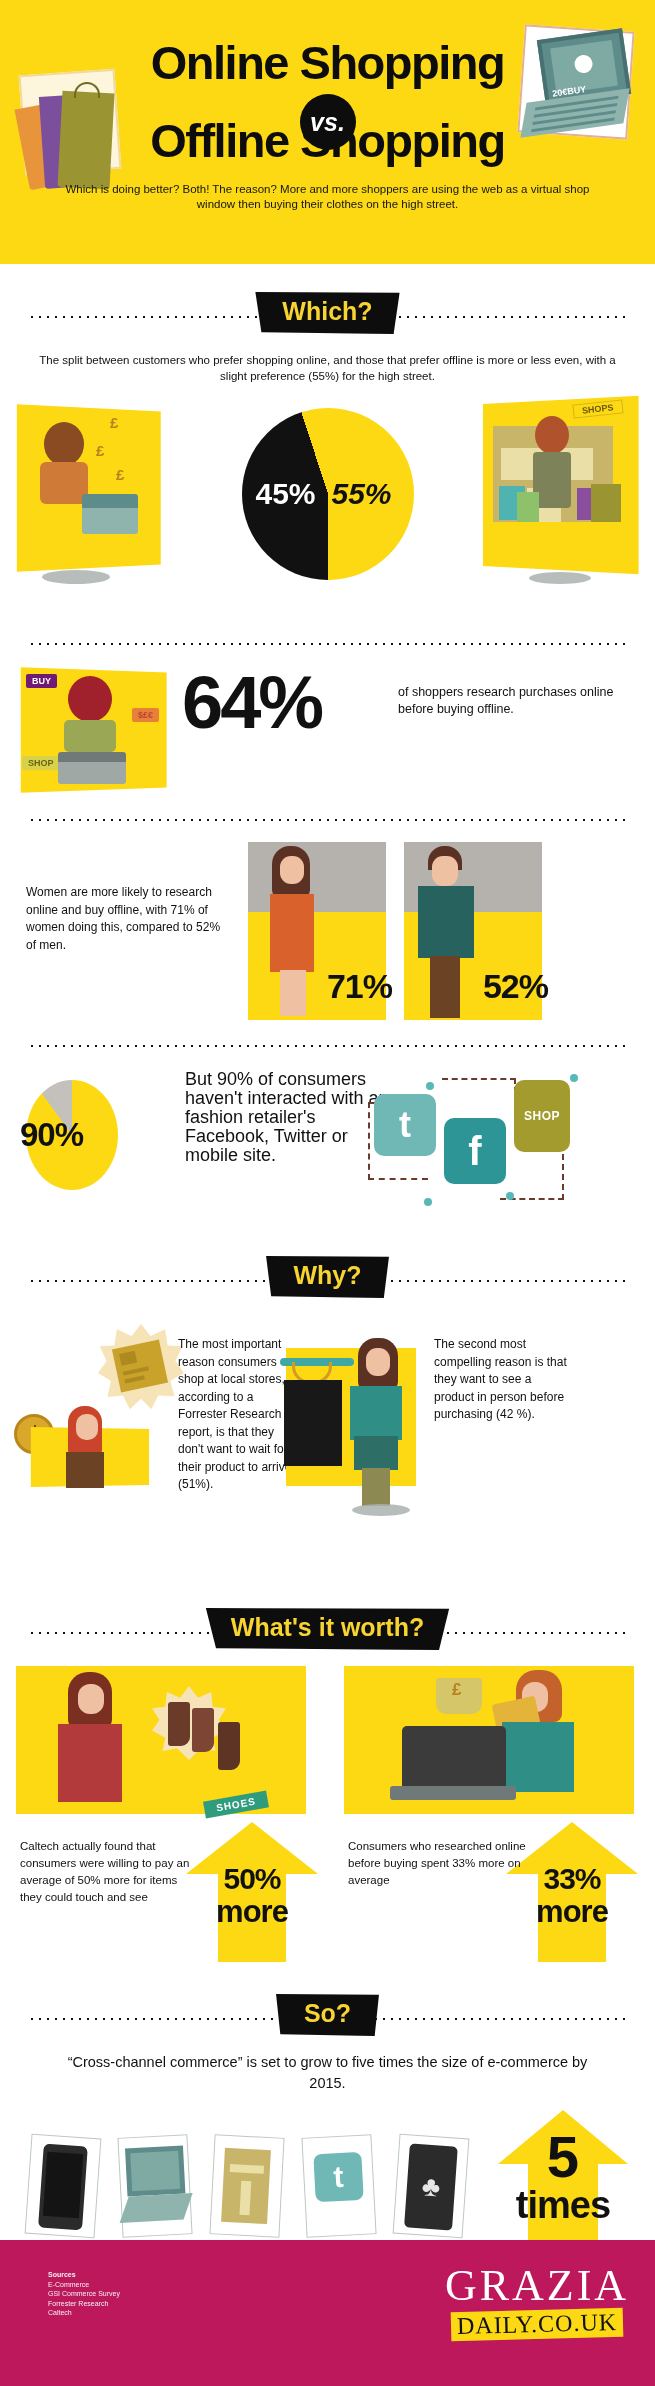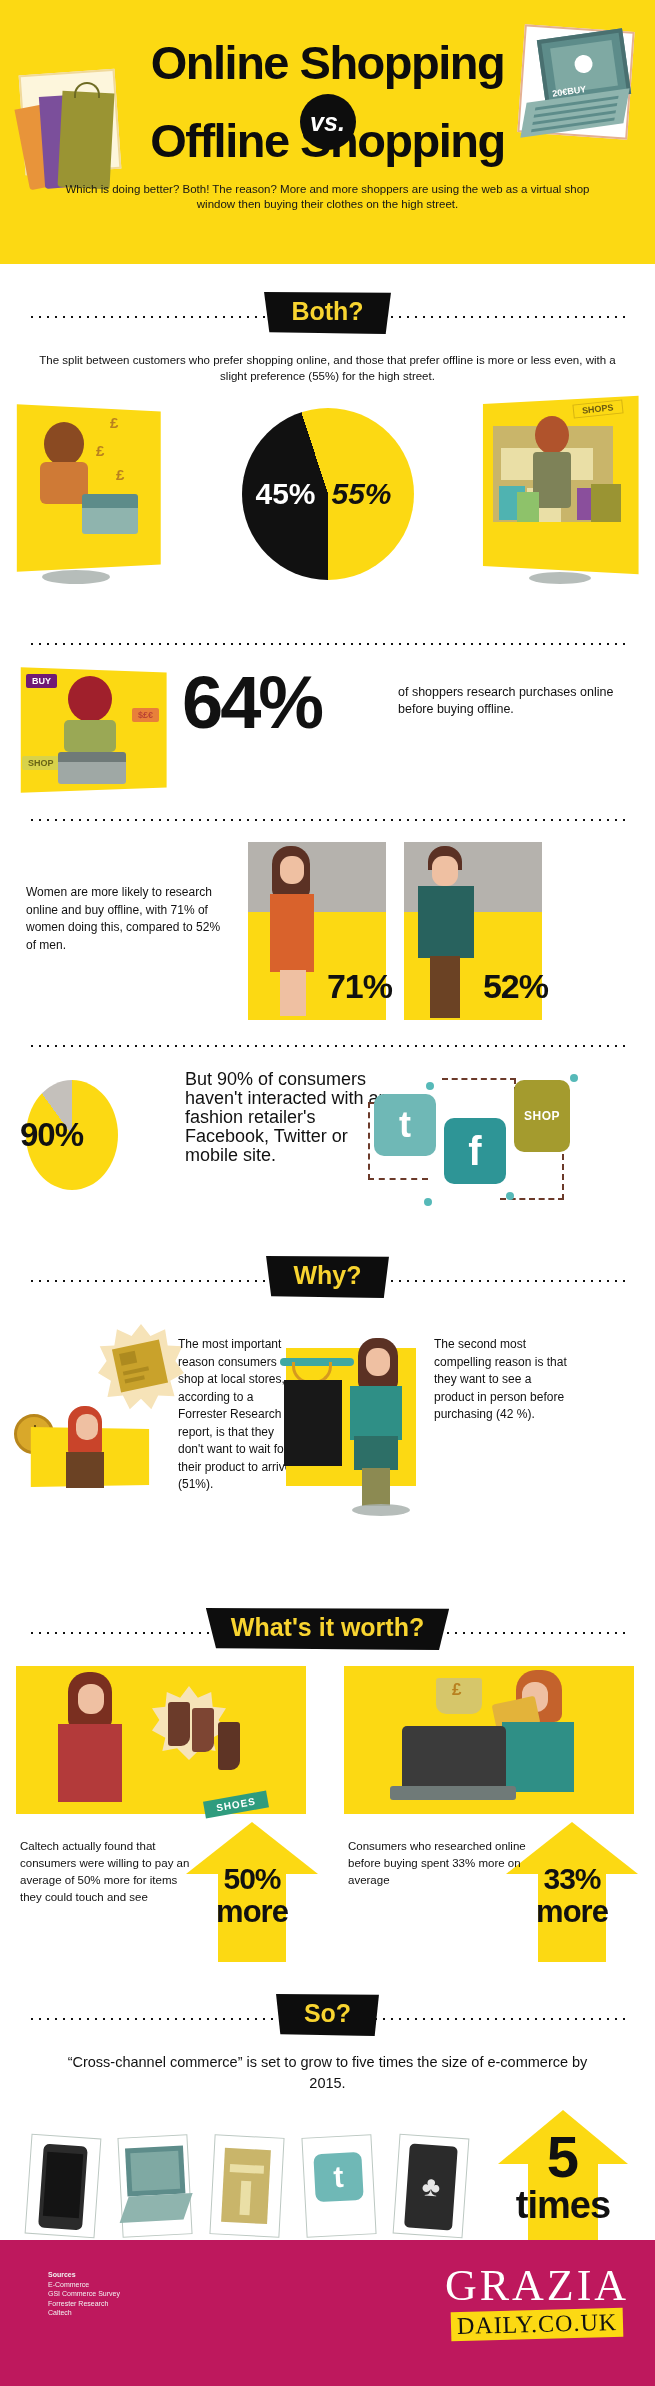--- a/index.html
+++ b/index.html
@@ -276,21 +276,21 @@
       <div class="t-line1">Online Shopping</div>
       <div class="vs-badge">vs.</div>
       <div class="t-line2">Offline Shopping</div>
     </div>
 
     <div class="subtitle">Which is doing better? Both! The reason? More and more shoppers are using the web as a virtual shop window then buying their clothes on the high street.</div>
   </div>
 
   <div class="sec-head">
     <div class="dots"></div>
-    <div class="ribbon">Both?</div>
+    <div class="ribbon">Which?</div>
   </div>
 
   <div class="lead">The split between customers who prefer shopping online, and those that prefer offline is more or less even, with a slight preference (55%) for the high street.</div>
 
   <div class="what-row">
     <div class="card-left">
       <div class="ytile skew-l"></div>
       <div class="person-head" style="left:26px; top:14px; width:40px; height:44px; background:#8a4a22;"></div>
       <div class="person-head" style="left:22px; top:54px; width:48px; height:42px; border-radius:6px; background:#cf7a36;"></div>
       <div class="gbp" style="left:92px; top:6px; font-size:15px;">£</div>

